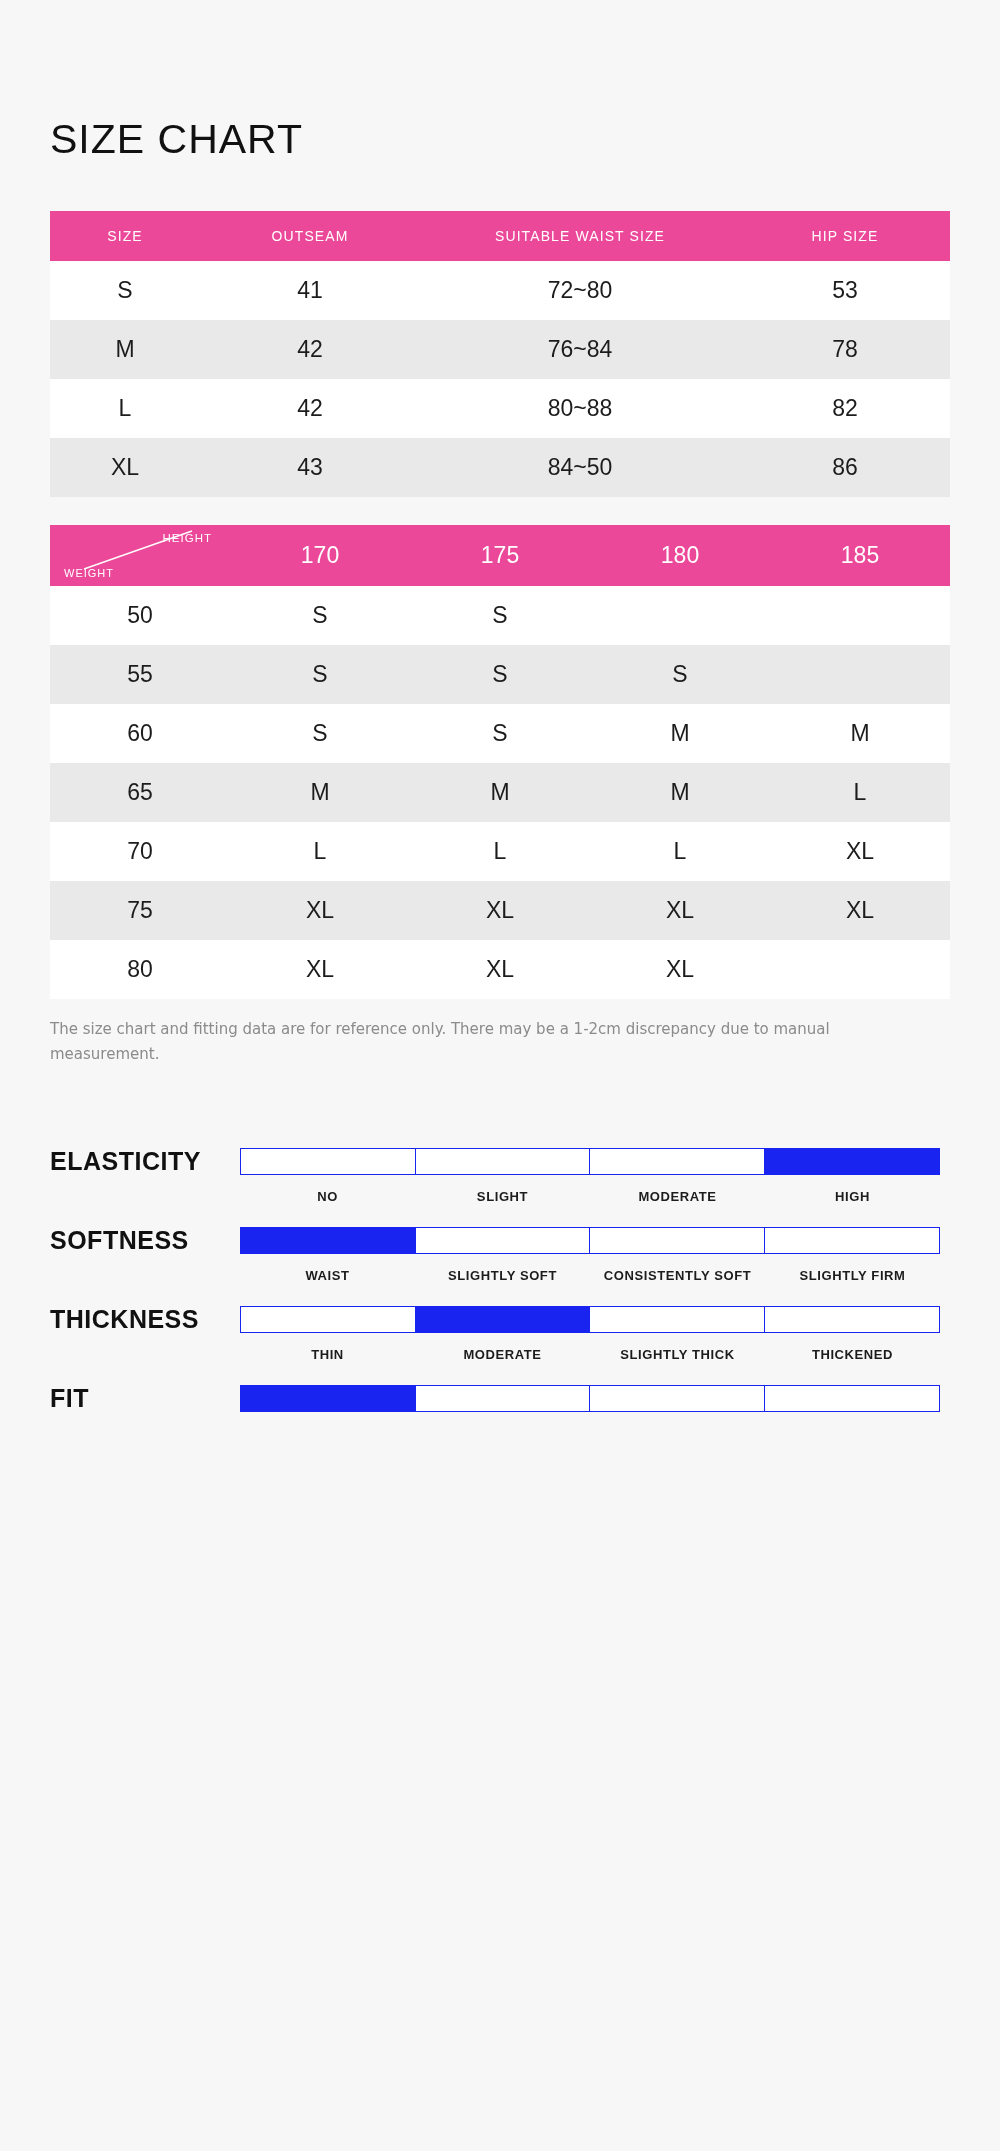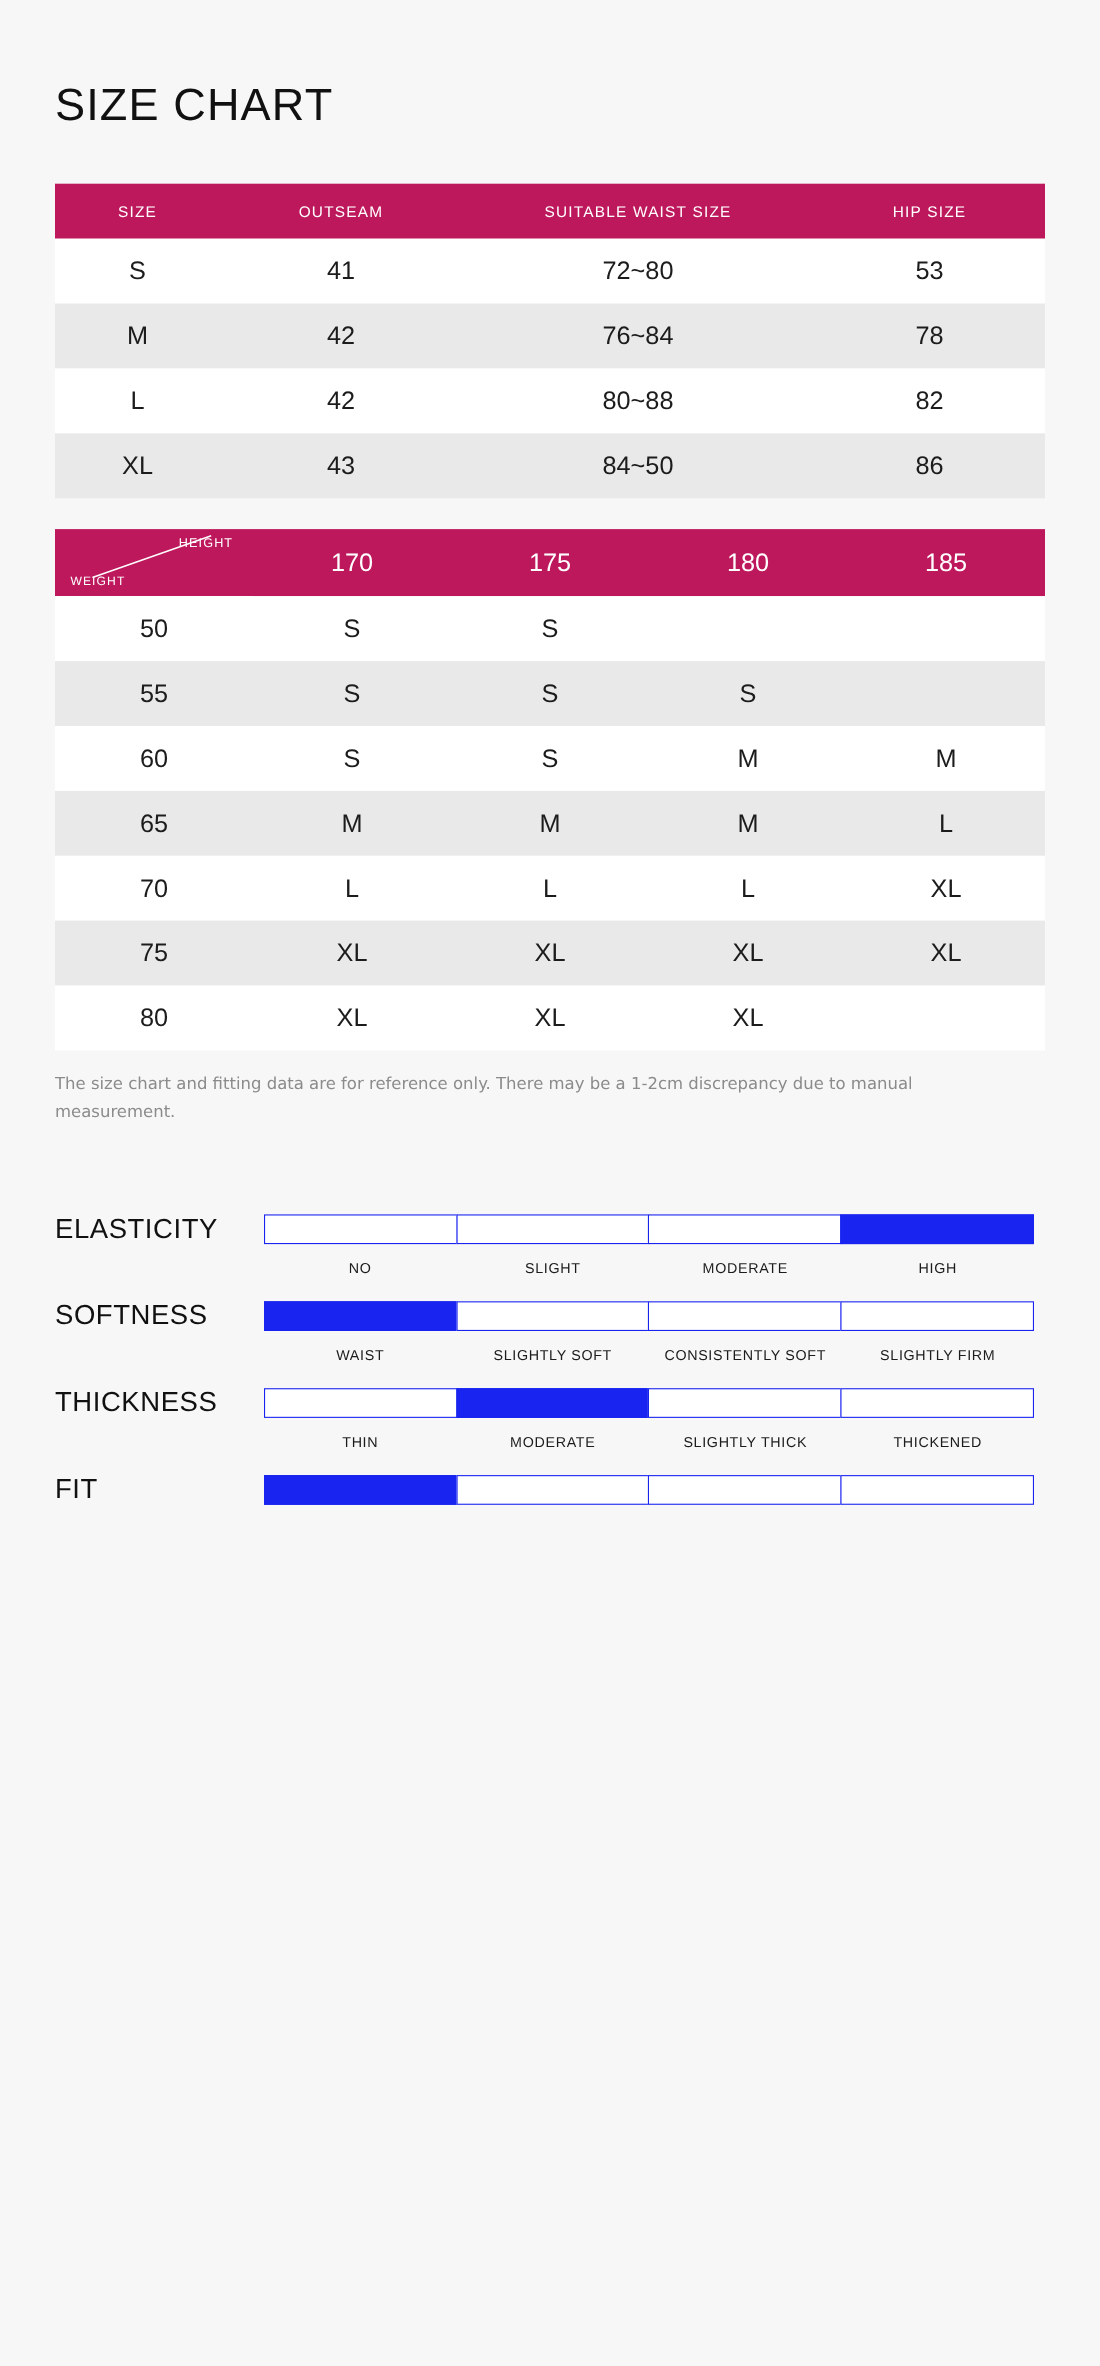--- a/index.html
+++ b/index.html
@@ -19,30 +19,30 @@
 
   
   .section-title {
     font-size: 41px;
     letter-spacing: 1px;
     color: #111;
     font-weight: 400;
     margin: 0;
     padding: 0;
   }
-  #size-chart-title { padding-top: 72px; }
+  #size-chart-title { padding-top: 116px; }
 
   
   table.chart {
     width: 900px;
     border-collapse: collapse;
     table-layout: fixed;
   }
   table.chart thead th {
-    background: #be185d;
+    background: #ec4899;
     color: #fff;
     font-size: 14px;
     font-weight: 400;
     letter-spacing: 1.1px;
     padding: 17px 0;
     text-align: center;
     vertical-align: middle;
   }
   table.chart tbody td {
     font-size: 23px;
@@ -113,20 +113,21 @@
     font-family: "DejaVu Sans", sans-serif;
   }
 
   
   #meters {
     margin-top: 80px;
     width: 900px;
   }
   .meter-block {
     margin-bottom: 22px;
+    font-weight: bold;
   }
   .meter-row {
     display: flex;
     align-items: center;
   }
   .meter-label {
     width: 190px;
     font-size: 25px;
     color: #111;
     letter-spacing: 0.5px;

